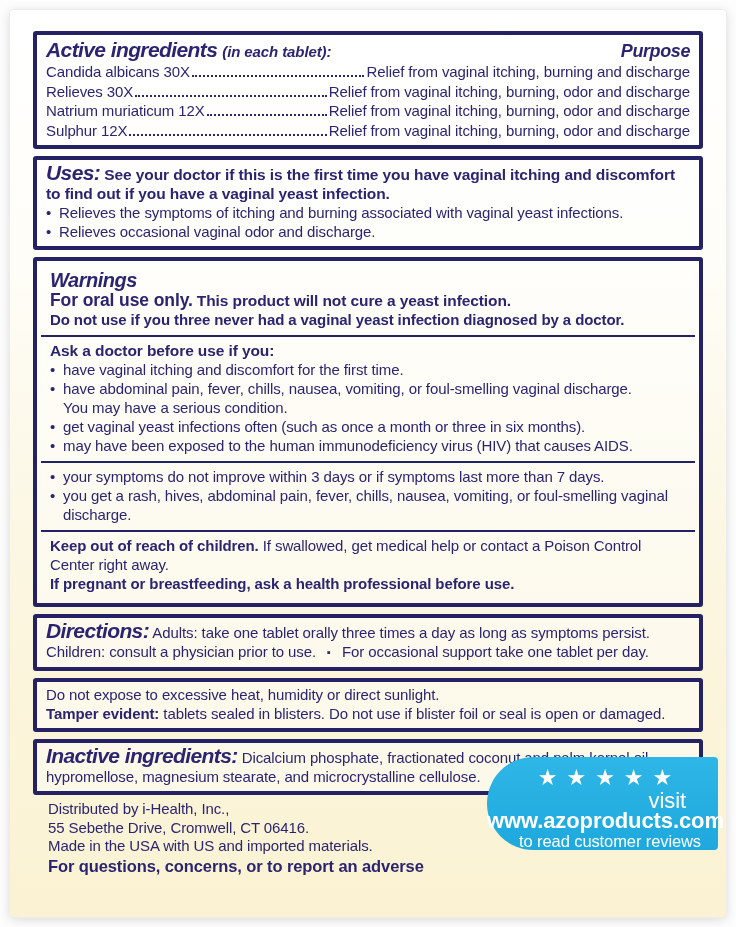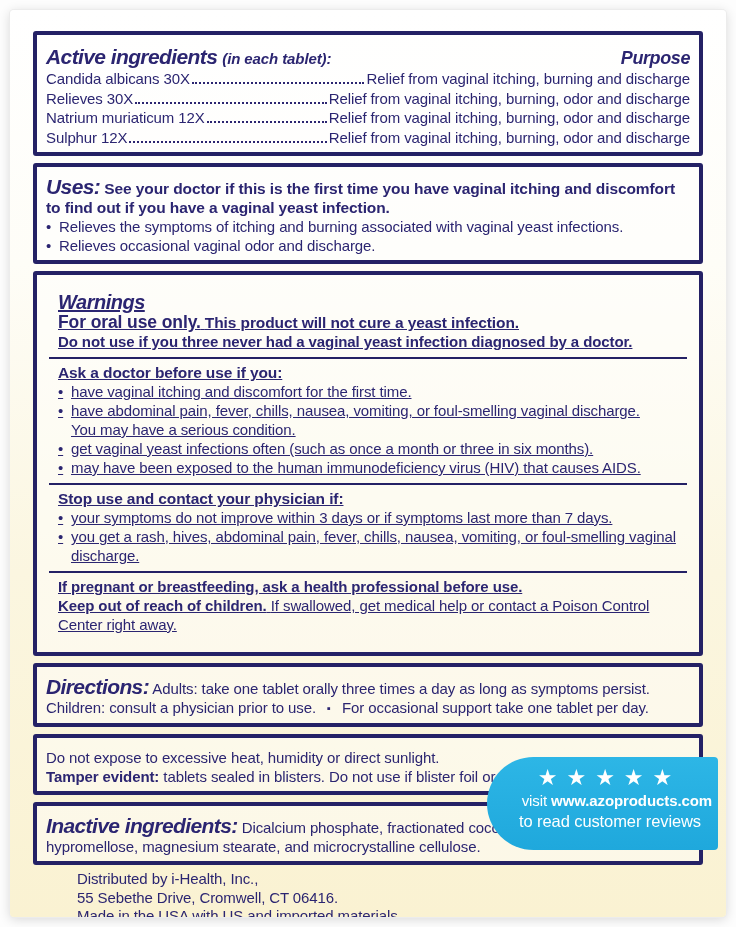--- a/index.html
+++ b/index.html
@@ -10,61 +10,61 @@
     position:absolute; left:10px; top:10px; width:716px; height:907px;
     background:linear-gradient(180deg,#ffffff 0%,#fefdf7 28%,#fbf6e0 62%,#faf2d2 100%);
     border-radius:4px;
     box-shadow:0 0 0 1px #ececec, 0 2px 12px rgba(0,0,0,.16);
     overflow:hidden;
     color:#2b2571;
     letter-spacing:-0.1px;
   }
   .box {
     margin:0 23px; border:4px solid #242165; border-radius:3px;
-    background:rgba(255,255,255,0.45); padding:10px 9px 5px 9px;
+    background:rgba(255,255,255,0.45); padding:3px 9px 5px 9px;
   }
   .box.first { margin-top:21px; }
   .box + .box { margin-top:7px; }
   .sec-title { font-style:italic; font-weight:700; font-size:21px; letter-spacing:-0.6px; }
   .line { font-size:15px; line-height:19px; }
   .b { font-weight:700; }
   .bold15 { font-weight:700; font-size:15.5px;margin-top:28px; }
   
   .ai-header { display:flex; align-items:baseline; }
   .ai-sub { font-style:italic; font-weight:700; font-size:15px; margin-left:5px; }
   .ai-purpose { font-style:italic; font-weight:700; font-size:18px; margin-left:auto; letter-spacing:-0.4px; }
   .ai-row { display:flex; align-items:baseline; font-size:15px; line-height:19.5px; }
   .ai-name { white-space:nowrap; }
   .leader { flex:1; border-bottom:2px dotted #2b2571; margin:0 2px 3px 2px; min-width:20px; }
   .ai-val { white-space:nowrap; }
   
-  .wbox { padding:12px;text-decoration:underline; }
+  .wbox { padding:4px; }
   .wsub { padding:4px 9px 6px 9px; }
   .wsub + .wsub { border-top:2.5px solid #242165; }
   .warn-title { font-style:italic; font-weight:700; font-size:20px; line-height:22px; letter-spacing:-0.5px; }
   .oral-big { font-weight:700; font-size:17.5px; }
   .subhead { font-weight:700; font-size:15.5px; line-height:19px; }
   .bullet { display:flex; font-size:15px; line-height:19px; }
   .dot { width:13px; flex:none; }
   .btxt { flex:1; }
   .cont { display:block; }
   .sq { display:inline-block; margin:0 7px; font-size:11px; vertical-align:1px; }
   
   .footer { position:relative; padding:5px 0 0 38px; }
-  .f-line { font-size:15px; line-height:18.5px;margin-left:29px; }
+  .f-line { font-size:15px; line-height:18.5px; }
   .f-bold { font-weight:700; font-size:16.5px; line-height:20.5px; }
   
   .badge {
     position:absolute; top:747px; left:477px; width:231px; height:93px;
     background:linear-gradient(180deg,#2db6e6,#1fa8dc);
     border-radius:47px 4px 4px 47px;
     color:#ffffff; text-align:center;
   }
   .stars { font-size:22px; letter-spacing:9px; padding:9px 0 1px 14px; line-height:24px; }
-  .badge-l1 { font-size:15px; line-height:20px; text-align:right; padding-right:6px; }
+  .badge-l1 { font-size:22px; line-height:20px; text-align:right; padding-right:32px; }
   .badge-l1 .url { font-weight:700; }
   .badge-l2 { font-size:16.5px; line-height:20px; text-align:right; padding-right:17px; }
 </style>
 </head>
 <body>
 
 <div class="page">
   <div class="label">
 
     <section class="box first">
@@ -137,37 +137,36 @@
           <span class="dot">•</span>
           <span class="btxt"><span>get vaginal yeast infections often (such as once a month or three in six months).</span></span>
         </div>
         <div class="bullet">
           <span class="dot">•</span>
           <span class="btxt"><span>may have been exposed to the human immunodeficiency virus (HIV) that causes AIDS.</span></span>
         </div>
       </div>
 
       <div class="wsub">
-        <div class="subhead">Stop use and contact your physician if:</div>
         <div class="bullet">
           <span class="dot">•</span>
           <span class="btxt"><span>your symptoms do not improve within 3 days or if symptoms last more than 7 days.</span></span>
         </div>
         <div class="bullet">
           <span class="dot">•</span>
           <span class="btxt"><span>you get a rash, hives, abdominal pain, fever, chills, nausea, vomiting, or foul-smelling vaginal discharge.</span></span>
         </div>
       </div>
 
       <div class="wsub">
-        <p class="line b">If pregnant or breastfeeding, ask a health professional before use.</p>
         <p class="line">
           <span class="b">Keep out of reach of children.</span>
           <span>If swallowed, get medical help or contact a Poison Control Center right away.</span>
         </p>
+        <p class="line b">If pregnant or breastfeeding, ask a health professional before use.</p>
       </div>
     </section>
 
     <section class="box">
       <p class="line">
         <span class="sec-title">Directions:</span>
         <span>Adults: take one tablet orally three times a day as long as symptoms persist.</span>
       </p>
       <p class="line">
         <span>Children: consult a physician prior to use.</span>

